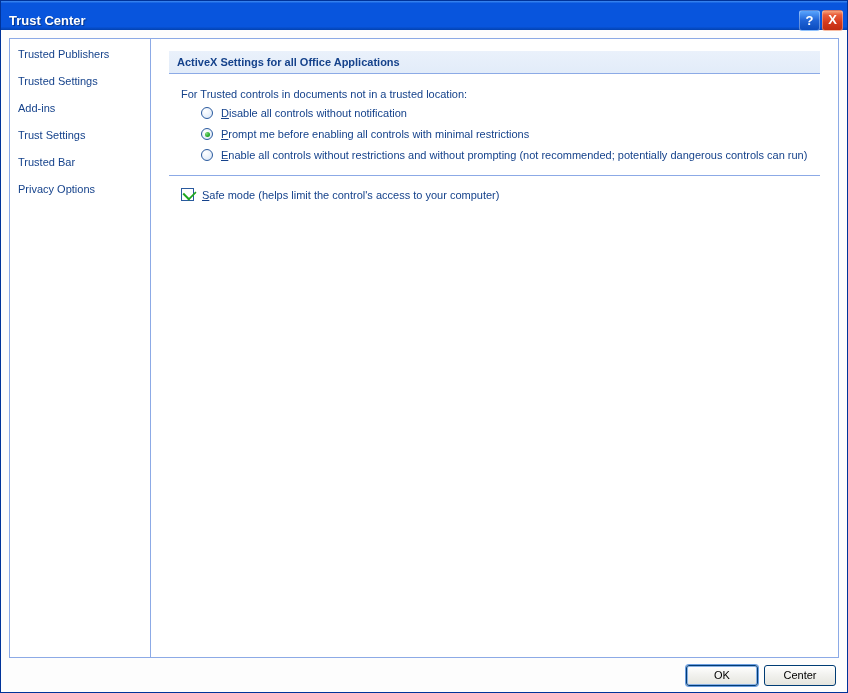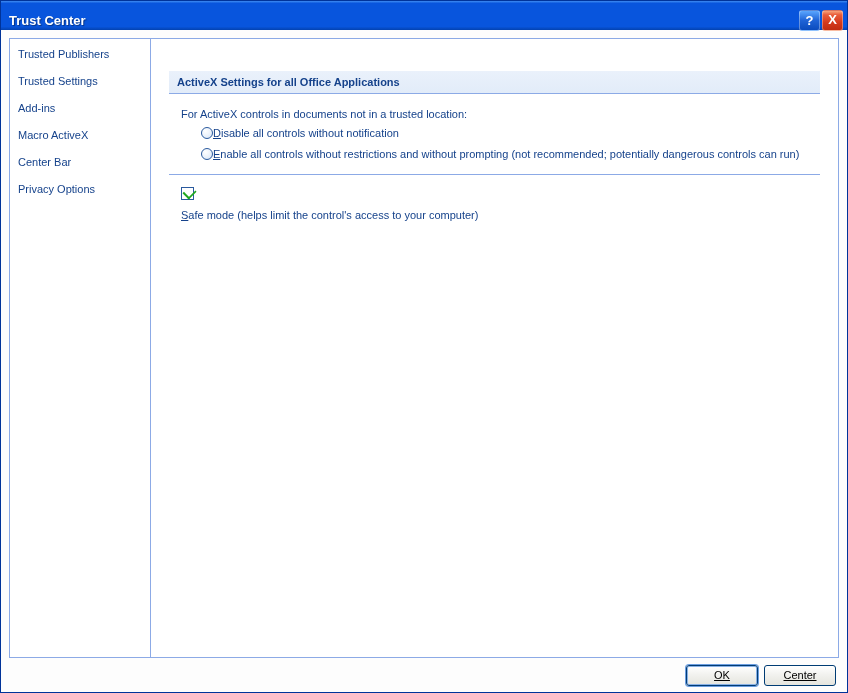--- a/index.html
+++ b/index.html
@@ -106,33 +106,33 @@
     color: #15428b;
   }
   .section-header {
     background: linear-gradient(to bottom, #eaf1fb 0%, #e2ecf9 100%);
     border-bottom: 1px solid #8caae6;
     font-size: 11px;
     font-weight: bold;
     padding: 5px 8px;
     margin-bottom: 14px;
     color: #15428b;
-    margin-top: 20px;
   }
   .intro-text {
     margin-left: 12px;
     margin-bottom: 6px;
     color: #15428b;
   }
   .radio-list {
     margin-left: 32px;
   }
   .radio-row {
     display: flex;
     align-items: flex-start;
+    gap: 8px;
     margin-bottom: 6px;
     cursor: pointer;
   }
   .radio-circle {
     width: 12px;
     height: 12px;
     border-radius: 50%;
     border: 1px solid #2a5a9e;
     background: radial-gradient(circle at 35% 30%, #ffffff 0%, #e8f0fa 60%, #d2e0f3 100%);
     flex: 0 0 auto;
@@ -159,21 +159,20 @@
     height: 1px;
     background: #8caae6;
     margin: 12px 0 12px 0;
   }
   .check-row {
     display: flex;
     align-items: flex-start;
     gap: 8px;
     margin-left: 12px;
     cursor: pointer;
-    flex-direction: column;
   }
   .checkbox {
     width: 13px;
     height: 13px;
     border: 1px solid #2a5a9e;
     background: #ffffff;
     flex: 0 0 auto;
     position: relative;
   }
   .checkbox.checked::after {
@@ -202,21 +201,20 @@
     border: 1px solid #003c74;
     border-radius: 3px;
     background: linear-gradient(to bottom, #ffffff 0%, #f2f2ef 45%, #e5e5de 100%);
     color: #000;
     font-family: Tahoma, Arial, sans-serif;
     font-size: 11px;
     cursor: pointer;
     padding: 0 10px;
     text-align: center;
     line-height: 19px;
-    text-decoration: underline;
   }
   .btn.default {
     box-shadow: inset 0 0 0 1px #88b0e6, 0 0 0 1px #6b9de0;
   }
 </style>
 </head>
 <body>
 
 <div class="window">
 
@@ -239,41 +237,45 @@
         <div class="sidebar-item">
           <span>Trusted Publishers</span>
         </div>
         <div class="sidebar-item">
           <span>Trusted Settings</span>
         </div>
         <div class="sidebar-item">
           <span>Add-ins</span>
         </div>
         <div class="sidebar-item">
-          <span>Macro ActiveX</span>
-        </div>
-        <div class="sidebar-item">
-          <span>Center Bar</span>
+          <span>Trust Settings</span>
+        </div>
+        <div class="sidebar-item">
+          <span>Trusted Bar</span>
         </div>
         <div class="sidebar-item">
           <span>Privacy Options</span>
         </div>
       </div>
 
       <div class="content">
         <div class="section-header">ActiveX Settings for all Office Applications</div>
 
-        <div class="intro-text">For ActiveX controls in documents not in a trusted location:</div>
+        <div class="intro-text">For Trusted controls in documents not in a trusted location:</div>
 
         <div class="radio-list">
           <div class="radio-row">
             <div class="radio-circle"></div>
             <div class="radio-label"><u>D</u>isable all controls without notification</div>
           </div>
           <div class="radio-row">
+            <div class="radio-circle selected"></div>
+            <div class="radio-label"><u>P</u>rompt me before enabling all controls with minimal restrictions</div>
+          </div>
+          <div class="radio-row">
             <div class="radio-circle"></div>
             <div class="radio-label"><u>E</u>nable all controls without restrictions and without prompting (not recommended; potentially dangerous controls can run)</div>
           </div>
         </div>
 
         <div class="divider"></div>
 
         <div class="check-row">
           <div class="checkbox checked"></div>
           <div class="radio-label"><u>S</u>afe mode (helps limit the control's access to your computer)</div>

